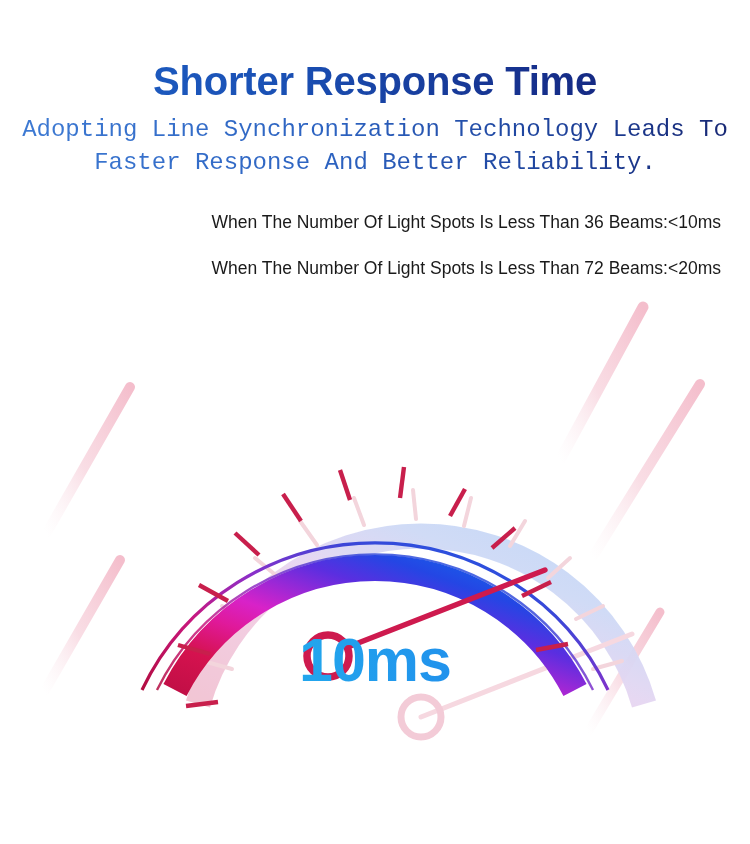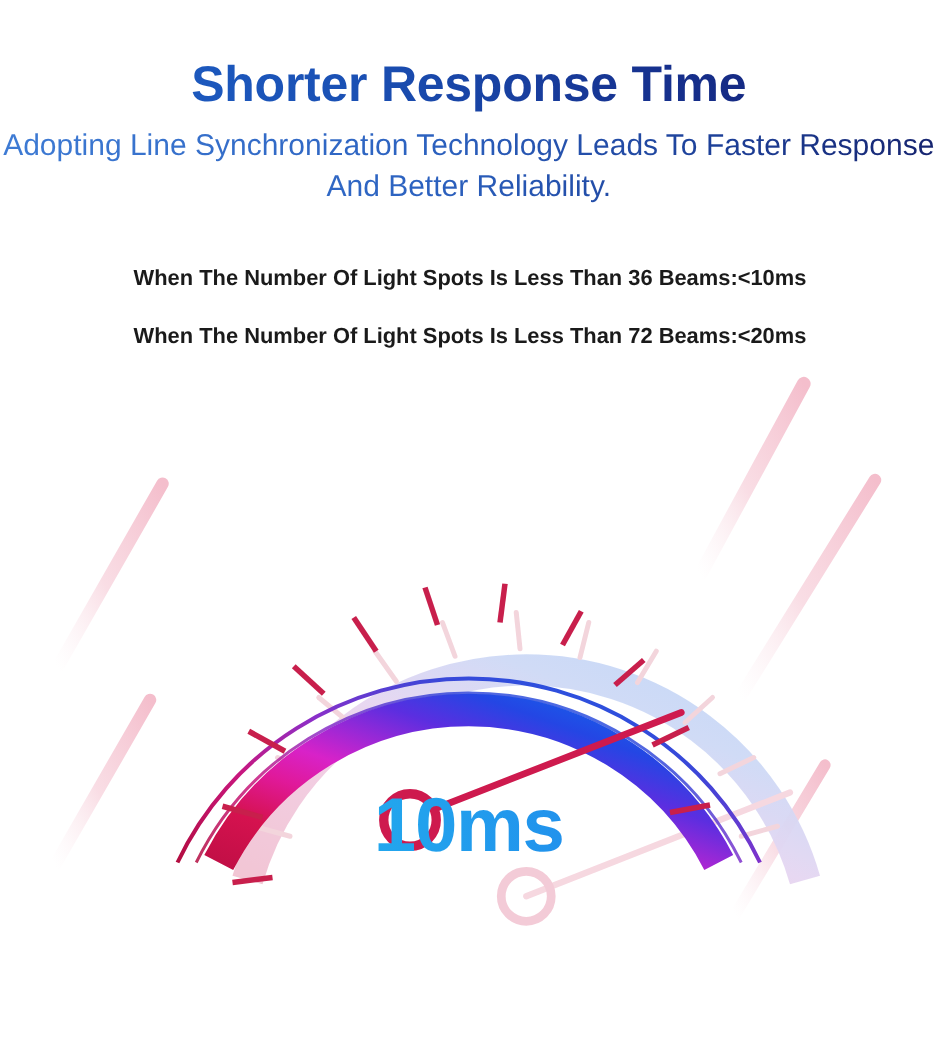--- a/index.html
+++ b/index.html
@@ -24,52 +24,52 @@
   
   .header {
     position: absolute;
     top: 0;
     left: 0;
     width: 750px;
     text-align: center;
   }
   .title {
     margin: 0;
-    padding-top: 46px;
+    padding-top: 59px;
     font-size: 40px;
     font-weight: bold;
     letter-spacing: -0.2px;
     line-height: 1.12;
     background-image: linear-gradient(90deg, #1F62C8 0%, #1A50B4 38%, #16318E 70%, #131B6E 100%);
     -webkit-background-clip: text;
     background-clip: text;
     color: transparent;
     -webkit-text-fill-color: transparent;
   }
   .subtitle {
     margin: 0;
     padding-top: 9px;
     font-size: 24px;
     font-weight: normal;
     line-height: 1.38;
     background-image: linear-gradient(90deg, #3E7BD4 0%, #2C62C0 45%, #1C3E96 78%, #16246F 100%);
     -webkit-background-clip: text;
     background-clip: text;
     color: transparent;
+    font-family: Liberation Mono, monospace;
     -webkit-text-fill-color: transparent;
   }
 
   
   .specs {
     position: absolute;
     top: 214px;
     left: 31px;
     width: 690px;
-    text-align: center;
-    font-weight: bold;
+    text-align: right;
   }
   .spec-line {
     font-size: 17.5px;
     color: #1a1a1a;
     line-height: 1;
     margin: 0;
   }
   .spec-line + .spec-line {
     margin-top: 28px;
   }

